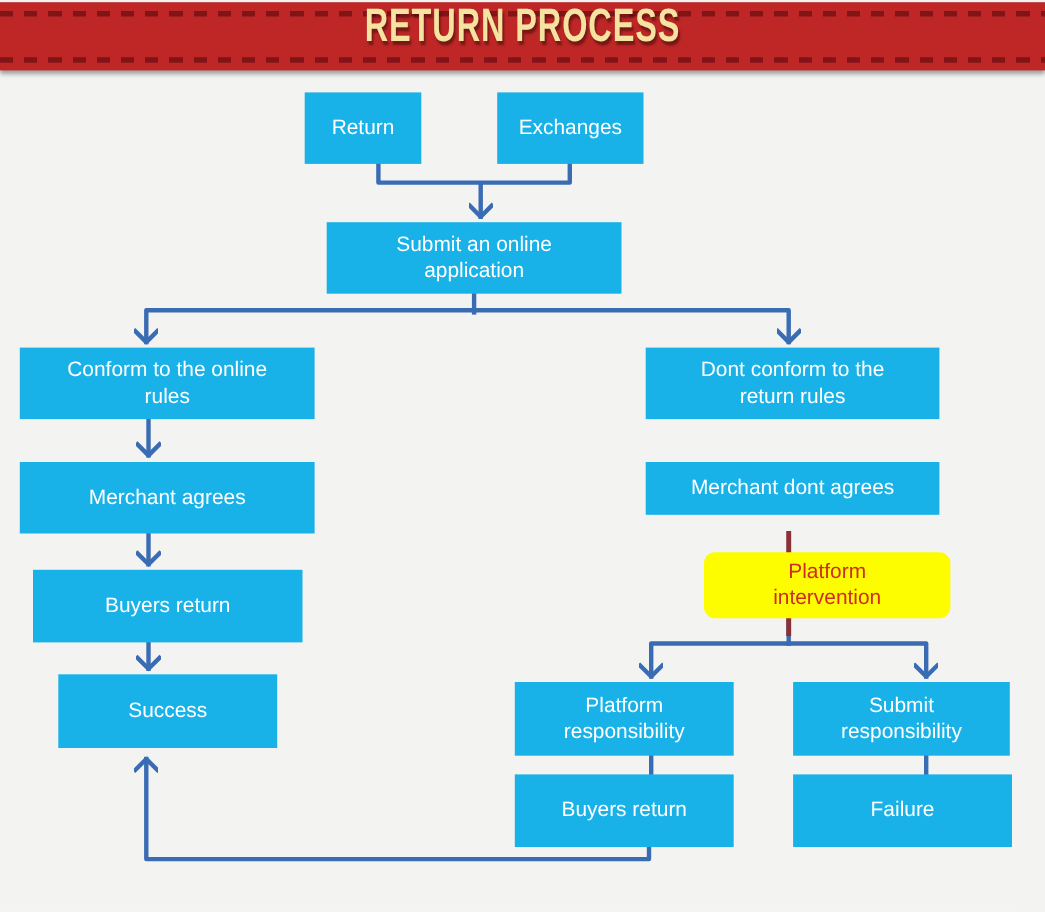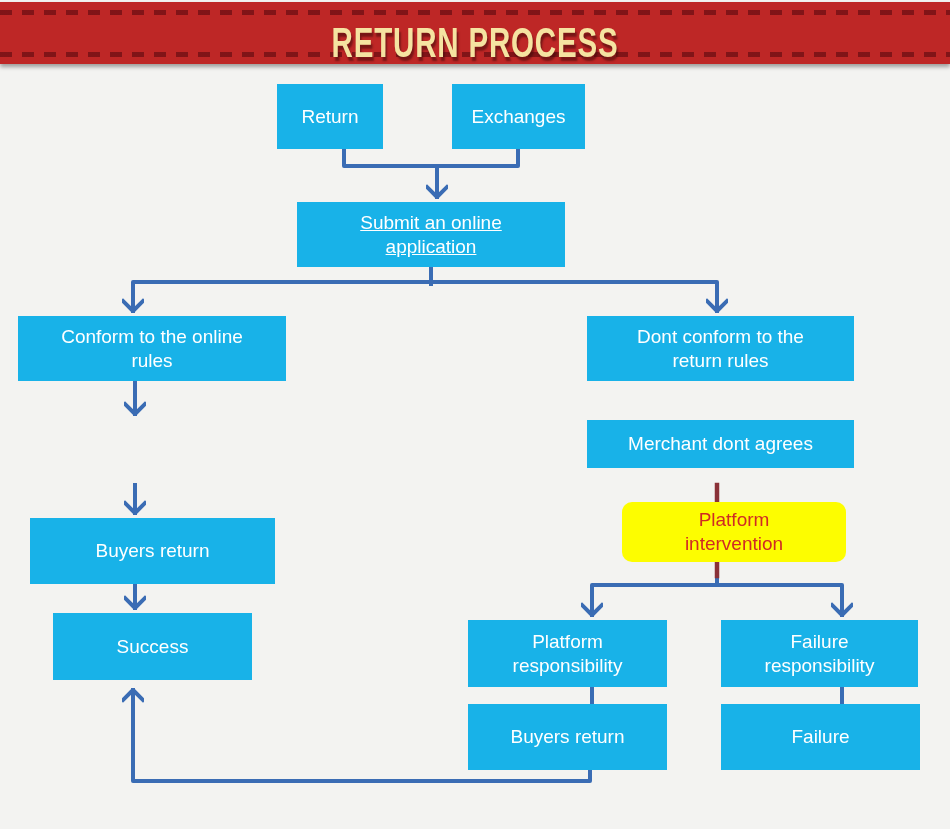--- a/index.html
+++ b/index.html
@@ -20,21 +20,21 @@
     position:relative;
     width:950px;height:829px;
     background:var(--background);
     overflow:hidden;
   }
   
   .ribbon{
     position:absolute;left:0;top:2px;width:950px;height:62px;
     background:var(--ribbon-red);
     box-shadow:0 3px 4px rgba(0,0,0,0.35);
-    display:flex;align-items:flex-end;justify-content:center;
+    display:flex;align-items:flex-start;justify-content:center;
   }
   .stitch{
     position:absolute;left:0;width:100%;height:5px;
     background:repeating-linear-gradient(90deg,
       var(--ribbon-stitch) 0 12px, transparent 12px 22px);
     opacity:.9;
   }
   .stitch.top{top:8px;}
   .stitch.bottom{bottom:7px;}
   .ribbon-title{
@@ -59,26 +59,26 @@
     box-sizing:border-box;
   }
   .node.narrowpad{padding:0 18px;}
   .node.highlight{
     background:var(--highlight-fill);
     color:var(--highlight-text);
     border-radius:10px;
   }
   #n-return      {left:277px;top:84px; width:106px;height:65px;}
   #n-exchanges   {left:452px;top:84px; width:133px;height:65px;}
-  #n-submit      {left:297px;top:202px;width:268px;height:65px;text-decoration:underline;}
+  #n-submit      {left:297px;top:202px;width:268px;height:65px;}
   #n-conform     {left:18px; top:316px;width:268px;height:65px;}
   #n-dontconform {left:587px;top:316px;width:267px;height:65px;}
   #n-magree      {left:18px; top:420px;width:268px;height:65px;}
   #n-mdont       {left:587px;top:420px;width:267px;height:48px;}
-  #n-platform    {left:622px;top:502px;width:224px;height:60px;}
+  #n-platform    {left:640px;top:502px;width:224px;height:60px;}
   #n-breturn-l   {left:30px; top:518px;width:245px;height:66px;}
   #n-success     {left:53px; top:613px;width:199px;height:67px;}
   #n-bizresp     {left:468px;top:620px;width:199px;height:67px;}
   #n-buyresp     {left:721px;top:620px;width:197px;height:67px;}
   #n-breturn-r   {left:468px;top:704px;width:199px;height:66px;}
   #n-failure     {left:721px;top:704px;width:199px;height:66px;}
   
   svg.wires{position:absolute;left:0;top:0;pointer-events:none;}
   .c{stroke:var(--connector);stroke-width:4;fill:none;
      stroke-linecap:square;stroke-linejoin:round;}
@@ -123,22 +123,23 @@
 
     <path class="m" d="M717,485 L717,503"></path>
     <path class="m" d="M717,562 L717,576"></path>
   </svg>
 
   <div class="node" id="n-return">Return</div>
   <div class="node" id="n-exchanges">Exchanges</div>
   <div class="node" id="n-submit">Submit an online application</div>
   <div class="node" id="n-conform">Conform to the online rules</div>
   <div class="node" id="n-dontconform">Dont conform to the return rules</div>
+  <div class="node" id="n-magree">Merchant agrees</div>
   <div class="node" id="n-mdont">Merchant dont agrees</div>
   <div class="node highlight" id="n-platform">Platform intervention</div>
   <div class="node" id="n-breturn-l">Buyers return</div>
   <div class="node" id="n-success">Success</div>
   <div class="node narrowpad" id="n-bizresp">Platform responsibility</div>
-  <div class="node narrowpad" id="n-buyresp">Failure responsibility</div>
+  <div class="node narrowpad" id="n-buyresp">Submit responsibility</div>
   <div class="node narrowpad" id="n-breturn-r">Buyers return</div>
   <div class="node narrowpad" id="n-failure">Failure</div>
 
 </div>
 
 </body></html>

